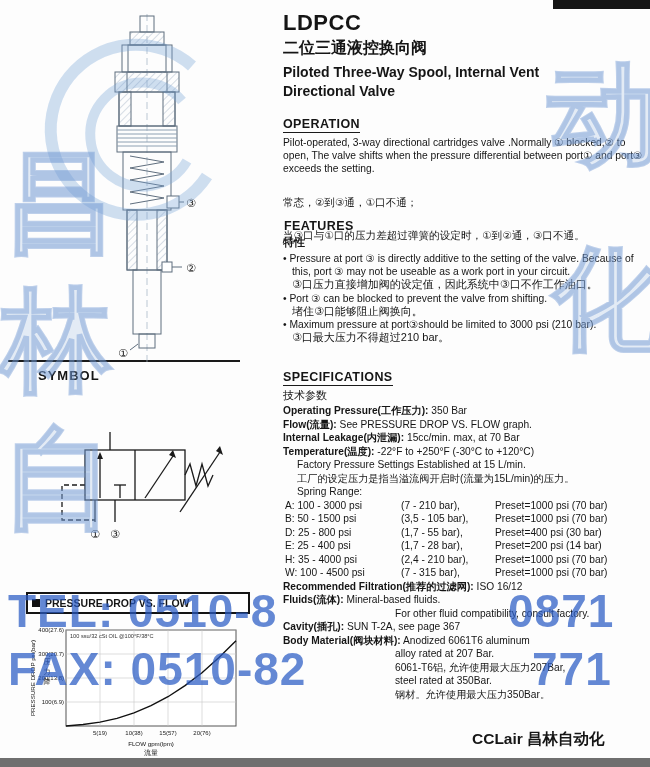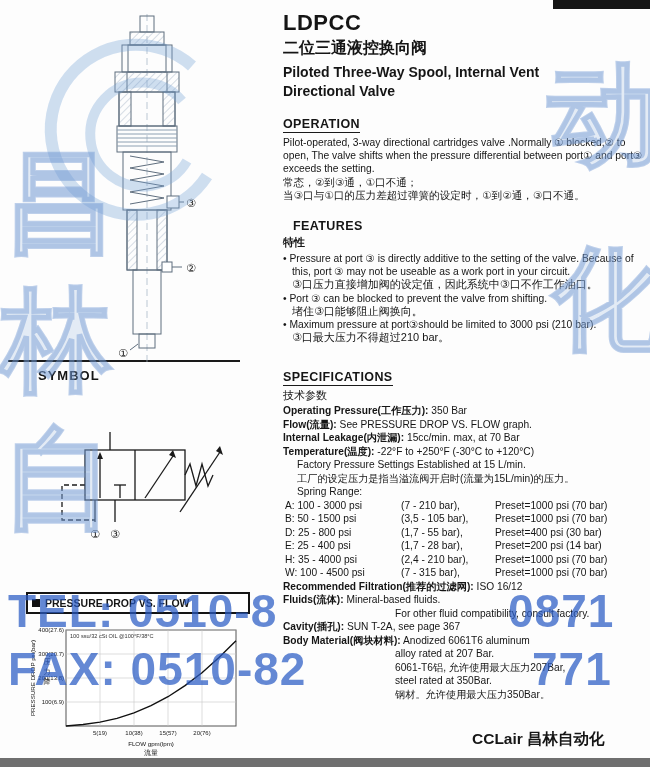--- a/index.html
+++ b/index.html
@@ -9,22 +9,22 @@
 
   
   .model{left:283px;top:10px;font-size:22px;font-weight:bold;letter-spacing:.5px;}
   .title-cn{left:283px;top:38px;font-size:16px;font-weight:bold;}
   .subtitle{left:283px;top:63px;font-size:14px;font-weight:bold;line-height:19px;width:360px;}
 
   
   .sec-h{font-size:12.5px;font-weight:bold;letter-spacing:.4px;border-bottom:1.5px solid #1a1a1a;padding-bottom:1px;}
   .op-h{left:283px;top:117px;}
   .op-text{left:283px;top:136px;width:362px;font-size:10.3px;line-height:13.2px;}
-  .op-text .cn{font-size:10.6px;}
-  .feat-h{left:293px;top:219px;border-bottom:none;}
+  .op-text .cn{font-size:10.6px;margin-top:20px;}
+  .feat-h{left:284px;top:219px;border-bottom:none;}
   .feat-h-cn{left:283px;top:235px;font-size:11px;font-weight:bold;text-align:center;}
   .feat-list{left:283px;top:252px;width:364px;font-size:10.3px;line-height:13.2px;}
   .feat-en{padding-left:9px;text-indent:-9px;}
   .feat-en::before{content:"• ";}
   .feat-cn{padding-left:9px;font-size:11px;}
 
   
   .divider{left:8px;top:360px;width:232px;height:2px;background:#1a1a1a;}
   .symbol-h{left:38px;top:368px;font-size:13px;font-weight:bold;letter-spacing:1px;}
 

